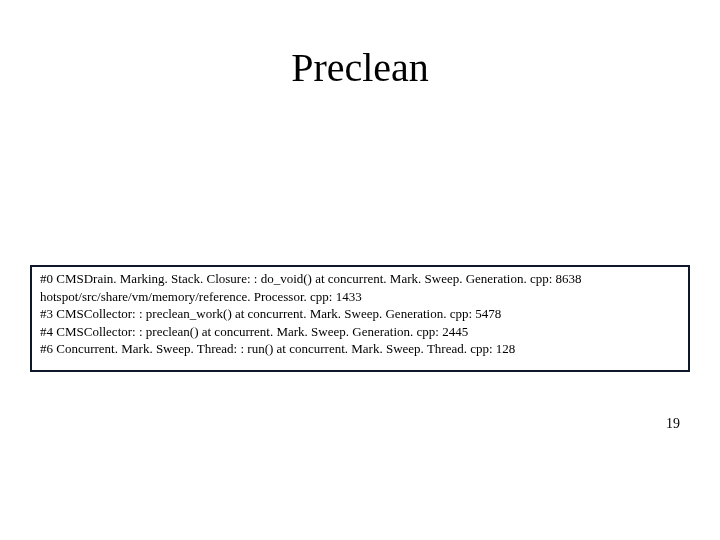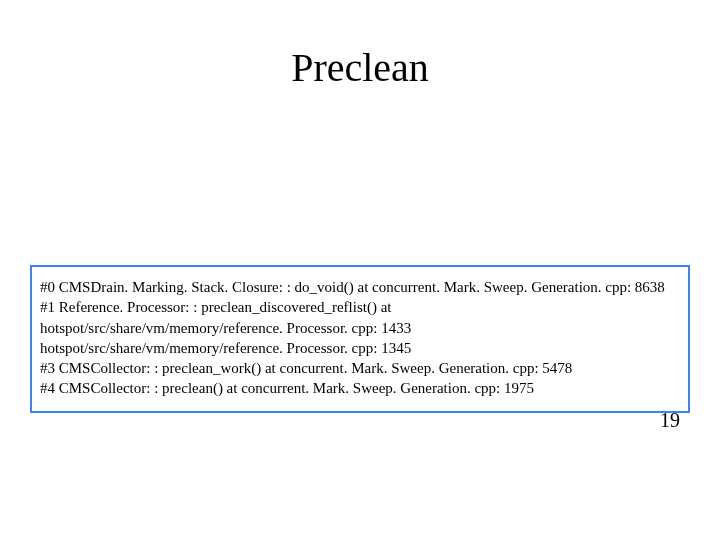--- a/index.html
+++ b/index.html
@@ -25,49 +25,48 @@
     width: 100%;
     text-align: center;
     font-size: 40px;
     font-weight: normal;
   }
   .code-box {
     position: absolute;
     left: 30px;
     top: 265px;
     width: 660px;
-    border: 2px solid #3b82f6;
+    border: 2px solid #0f172a;
     box-sizing: border-box;
-    padding: 10px 8px 12px 8px;
+    padding: 3px 8px 12px 8px;
     font-family: "Times New Roman", Times, serif;
-    font-size: 15px;
+    font-size: 13px;
     line-height: 1.35;
     white-space: normal;
   }
   .code-box .line {
     display: block;
   }
   .page-number {
     position: absolute;
     right: 40px;
     bottom: 20px;
-    font-size: 20px;
+    font-size: 14px;
   }
 </style>
 </head>
 <body>
 
 <div class="slide">
 
   <div class="title">Preclean</div>
 
   <div class="code-box">
     <span class="line">#0  CMSDrain. Marking. Stack. Closure: : do_void() at concurrent. Mark. Sweep. Generation. cpp: 8638</span>
-    <span class="line">#1  Reference. Processor: : preclean_discovered_reflist() at</span>
     <span class="line">hotspot/src/share/vm/memory/reference. Processor. cpp: 1433</span>
-    <span class="line">hotspot/src/share/vm/memory/reference. Processor. cpp: 1345</span>
     <span class="line">#3  CMSCollector: : preclean_work() at concurrent. Mark. Sweep. Generation. cpp: 5478</span>
-    <span class="line">#4  CMSCollector: : preclean() at concurrent. Mark. Sweep. Generation. cpp: 1975</span>
+    <span class="line">#4  CMSCollector: : preclean() at concurrent. Mark. Sweep. Generation. cpp: 2445</span>
+    <span class="line">#6  Concurrent. Mark. Sweep. Thread: : run() at concurrent. Mark. Sweep. Thread. cpp: 128</span>
   </div>
 
   <div class="page-number">19</div>
 
 </div>
 
 </body></html>

